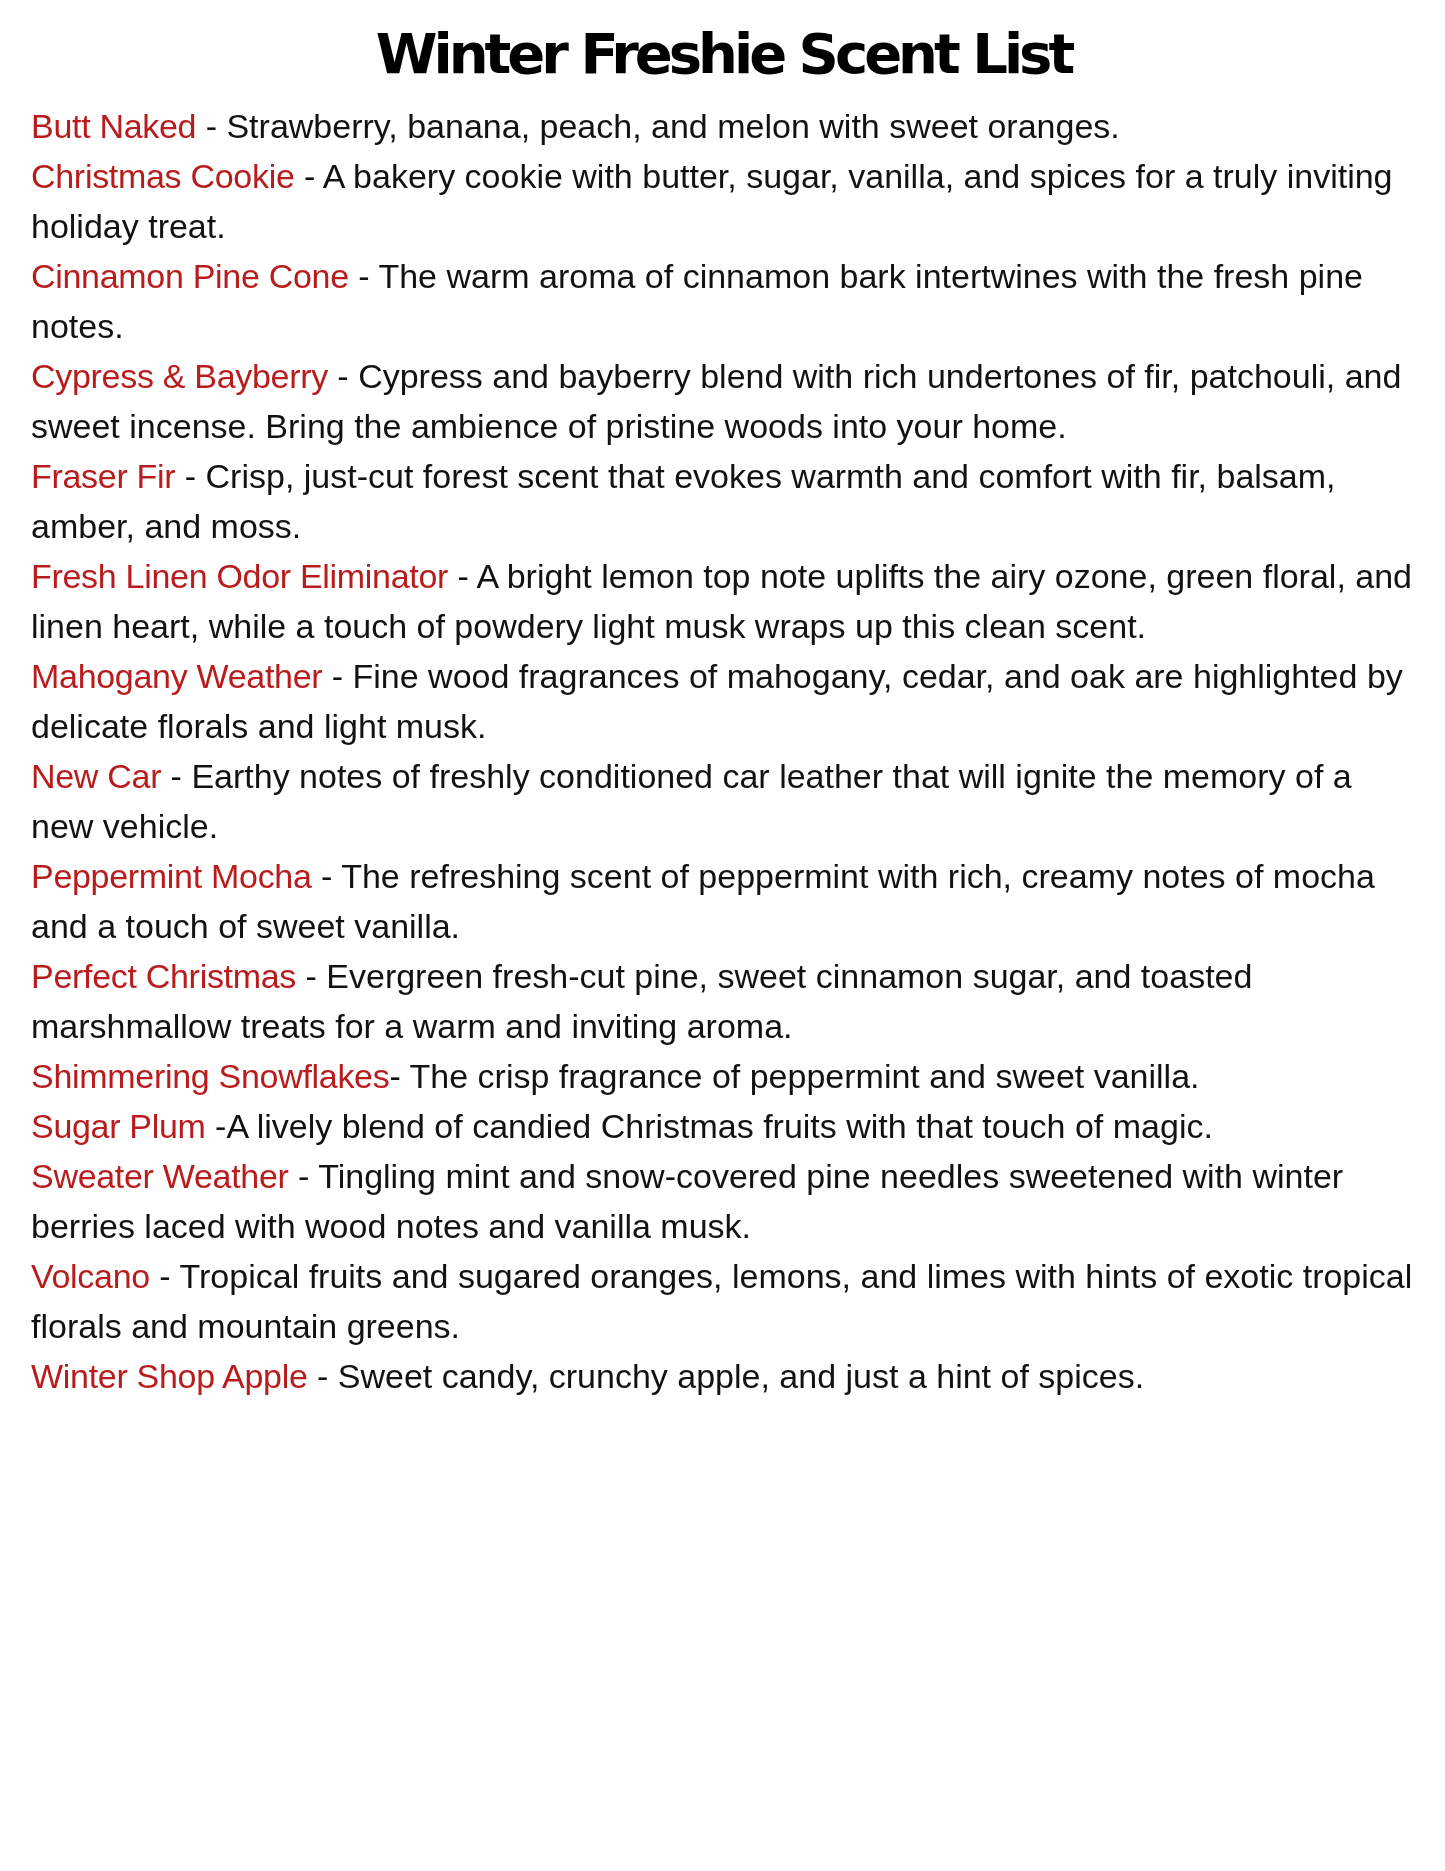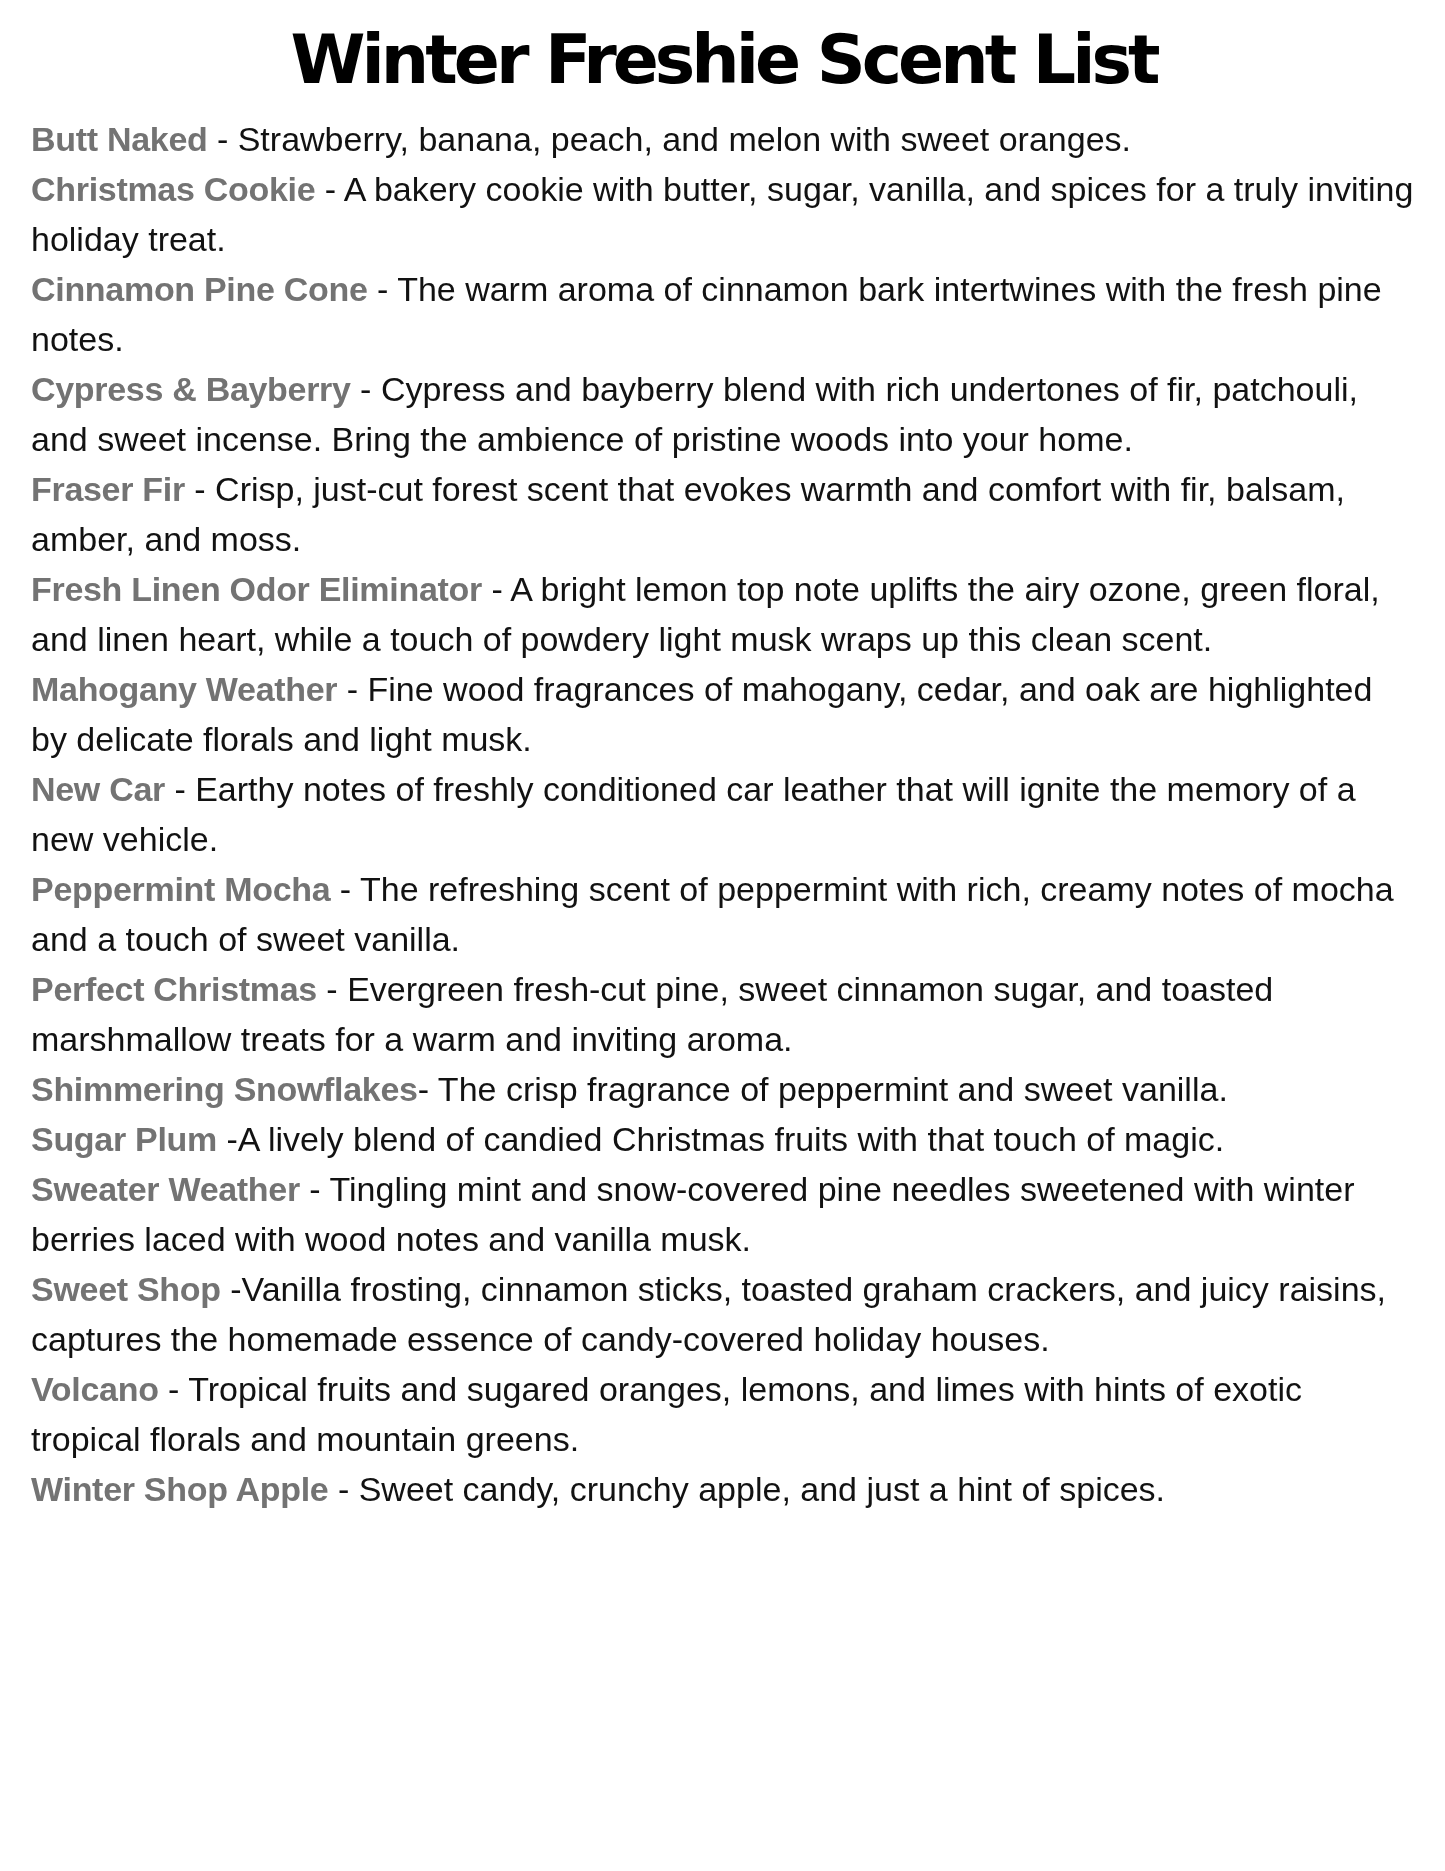--- a/index.html
+++ b/index.html
@@ -15,41 +15,41 @@
   .page {
     box-sizing: border-box;
     width: 1445px;
     height: 1871px;
     padding: 0 29px 0 31px;
     background: #ffffff;
   }
   .page-title {
     font-family: "DejaVu Sans", sans-serif;
     font-weight: bold;
-    font-size: 68px;
+    font-size: 56px;
     letter-spacing: -4px;
     line-height: 1.06;
     text-align: center;
     color: #000000;
     margin: 24px 0 18px 0;
     white-space: nowrap;
   }
   .scent-list {
     font-family: "Liberation Sans", sans-serif;
     font-size: 34px;
     line-height: 50px;
     color: #121212;
   }
   .scent-item {
     margin: 0;
     padding: 0;
   }
   .scent-name {
-    font-weight: bold;
-    color: #737373;
+    font-weight: normal;
+    color: #b91c1c;
     letter-spacing: -0.3px;
   }
   .scent-sep,
   .scent-desc {
     font-weight: normal;
     white-space: pre-wrap;
   }
 </style>
 </head>
 <body>
@@ -77,19 +77,18 @@
   <p class="scent-item"><span class="scent-name">Peppermint Mocha</span><span class="scent-sep"> - </span><span class="scent-desc">The refreshing scent of peppermint with rich, creamy notes of mocha and a touch of sweet vanilla.</span></p>
 
   <p class="scent-item"><span class="scent-name">Perfect Christmas</span><span class="scent-sep"> - </span><span class="scent-desc">Evergreen fresh-cut pine, sweet cinnamon sugar, and toasted marshmallow treats for a warm and inviting aroma.</span></p>
 
   <p class="scent-item"><span class="scent-name">Shimmering Snowflakes</span><span class="scent-sep">- </span><span class="scent-desc">The crisp fragrance of peppermint and sweet vanilla.</span></p>
 
   <p class="scent-item"><span class="scent-name">Sugar Plum</span><span class="scent-sep"> -</span><span class="scent-desc">A lively blend of candied Christmas fruits with that touch of magic.</span></p>
 
   <p class="scent-item"><span class="scent-name">Sweater Weather</span><span class="scent-sep"> - </span><span class="scent-desc">Tingling mint and snow-covered pine needles sweetened with winter berries laced with wood notes and vanilla musk.</span></p>
 
-  <p class="scent-item"><span class="scent-name">Sweet Shop</span><span class="scent-sep"> -</span><span class="scent-desc">Vanilla frosting, cinnamon sticks, toasted graham crackers, and juicy raisins, captures the homemade essence of candy-covered holiday houses.</span></p>
 
   <p class="scent-item"><span class="scent-name">Volcano</span><span class="scent-sep"> - </span><span class="scent-desc">Tropical fruits and sugared oranges, lemons, and limes with hints of exotic tropical florals and mountain greens.</span></p>
 
   <p class="scent-item"><span class="scent-name">Winter Shop Apple</span><span class="scent-sep"> - </span><span class="scent-desc">Sweet candy, crunchy apple, and just a hint of spices.</span></p>
 </div>
 </div>
 
 </body></html>

